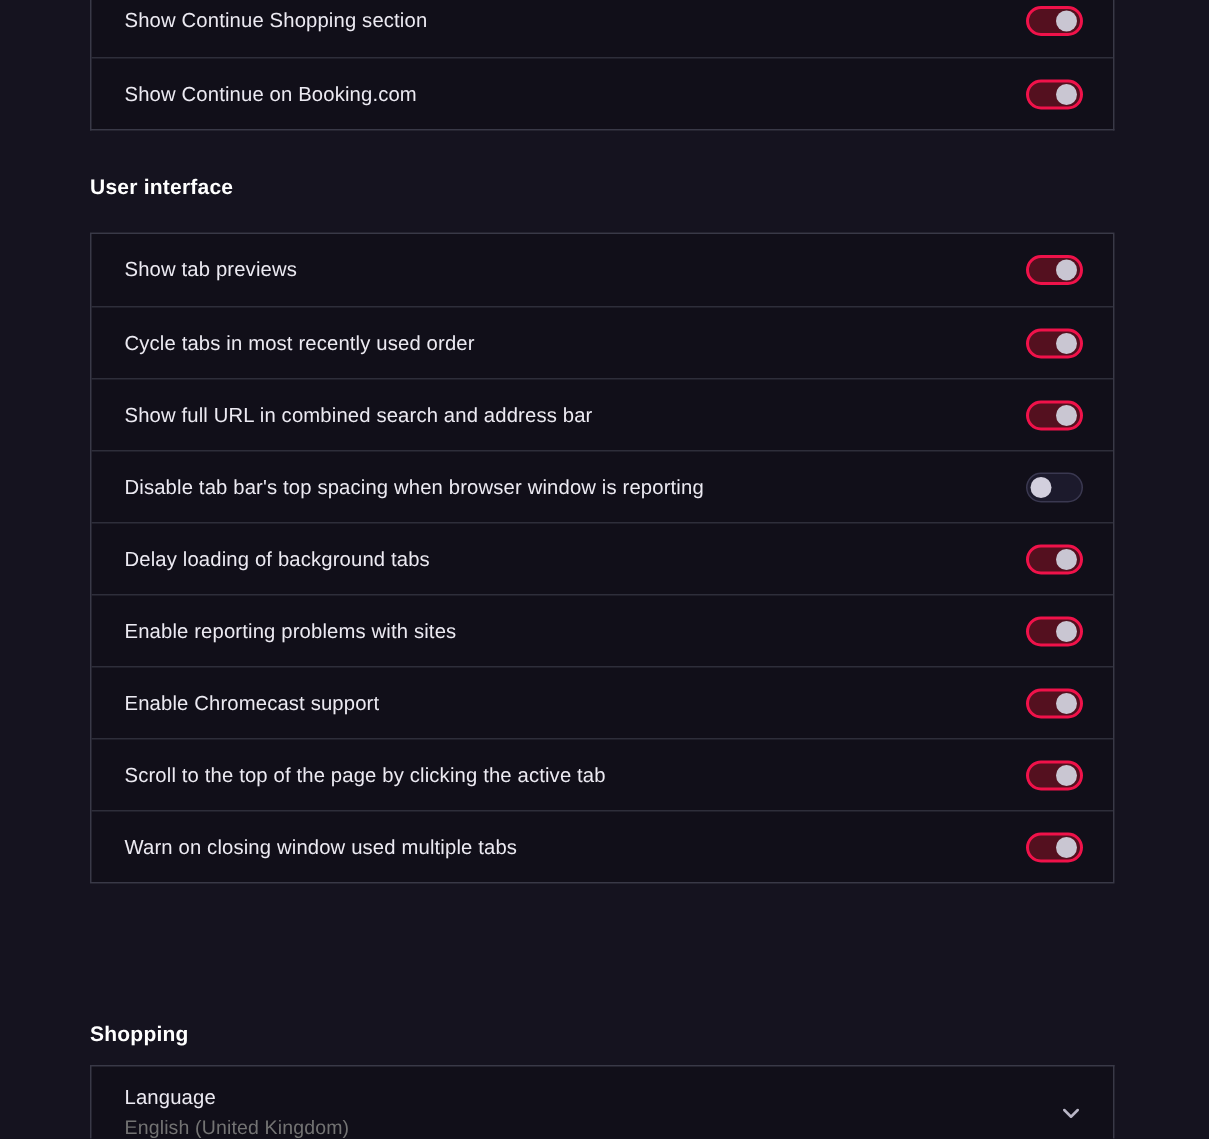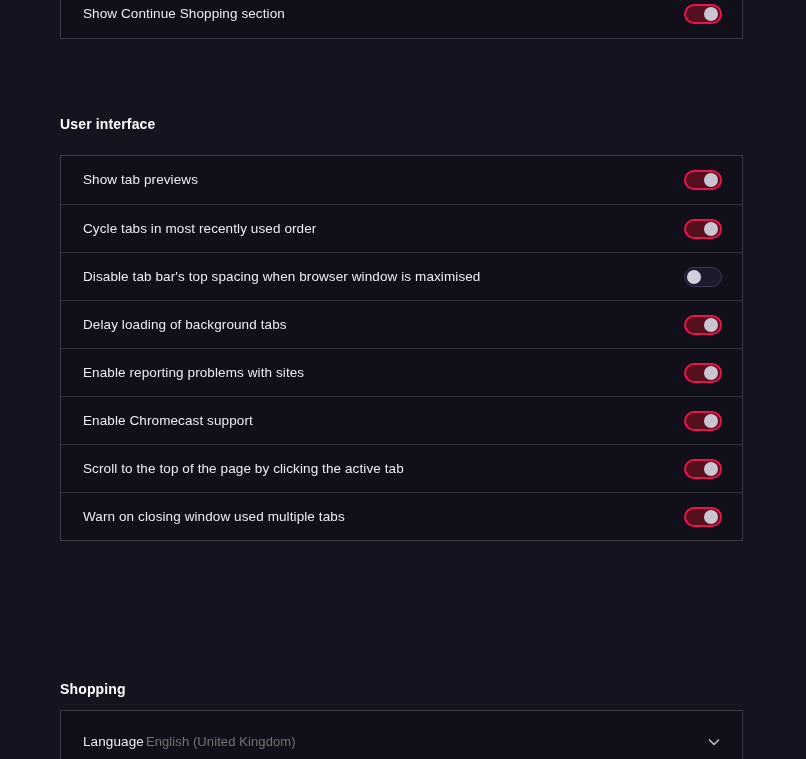--- a/index.html
+++ b/index.html
@@ -60,21 +60,21 @@
   }
   .row-label {
     font-size: 13.5px;
     line-height: 18px;
     color: #eceaf2;
     letter-spacing: 0.1px;
     white-space: nowrap;
   }
   .row-label-stack {
     display: flex;
-    flex-direction: row;
+    flex-direction: column;
     justify-content: center;
     gap: 2px;
   }
   .row-sublabel {
     font-size: 13px;
     line-height: 17px;
     color: #737373;
     letter-spacing: 0.1px;
     white-space: nowrap;
   }
@@ -137,43 +137,55 @@
 
   <div class="card clipped-top" style="top:-10px;">
 
     <div class="row">
       <span class="row-label">Show Continue Shopping section</span>
       <span class="toggle on">
         <span class="knob"></span>
       </span>
     </div>
 
+    <div class="row">
+      <span class="row-label">Show Continue on Booking.com</span>
+      <span class="toggle on">
+        <span class="knob"></span>
+      </span>
+    </div>
   </div>
 
   <div class="section-heading" style="top:116px;">User interface</div>
 
   <div class="card" style="top:155px;">
 
     <div class="row">
       <span class="row-label">Show tab previews</span>
       <span class="toggle on">
         <span class="knob"></span>
       </span>
     </div>
 
     <div class="row">
       <span class="row-label">Cycle tabs in most recently used order</span>
       <span class="toggle on">
         <span class="knob"></span>
       </span>
     </div>
 
-
-    <div class="row">
-      <span class="row-label">Disable tab bar's top spacing when browser window is maximised</span>
+    <div class="row">
+      <span class="row-label">Show full URL in combined search and address bar</span>
+      <span class="toggle on">
+        <span class="knob"></span>
+      </span>
+    </div>
+
+    <div class="row">
+      <span class="row-label">Disable tab bar's top spacing when browser window is reporting</span>
       <span class="toggle off">
         <span class="knob"></span>
       </span>
     </div>
 
     <div class="row">
       <span class="row-label">Delay loading of background tabs</span>
       <span class="toggle on">
         <span class="knob"></span>
       </span>

